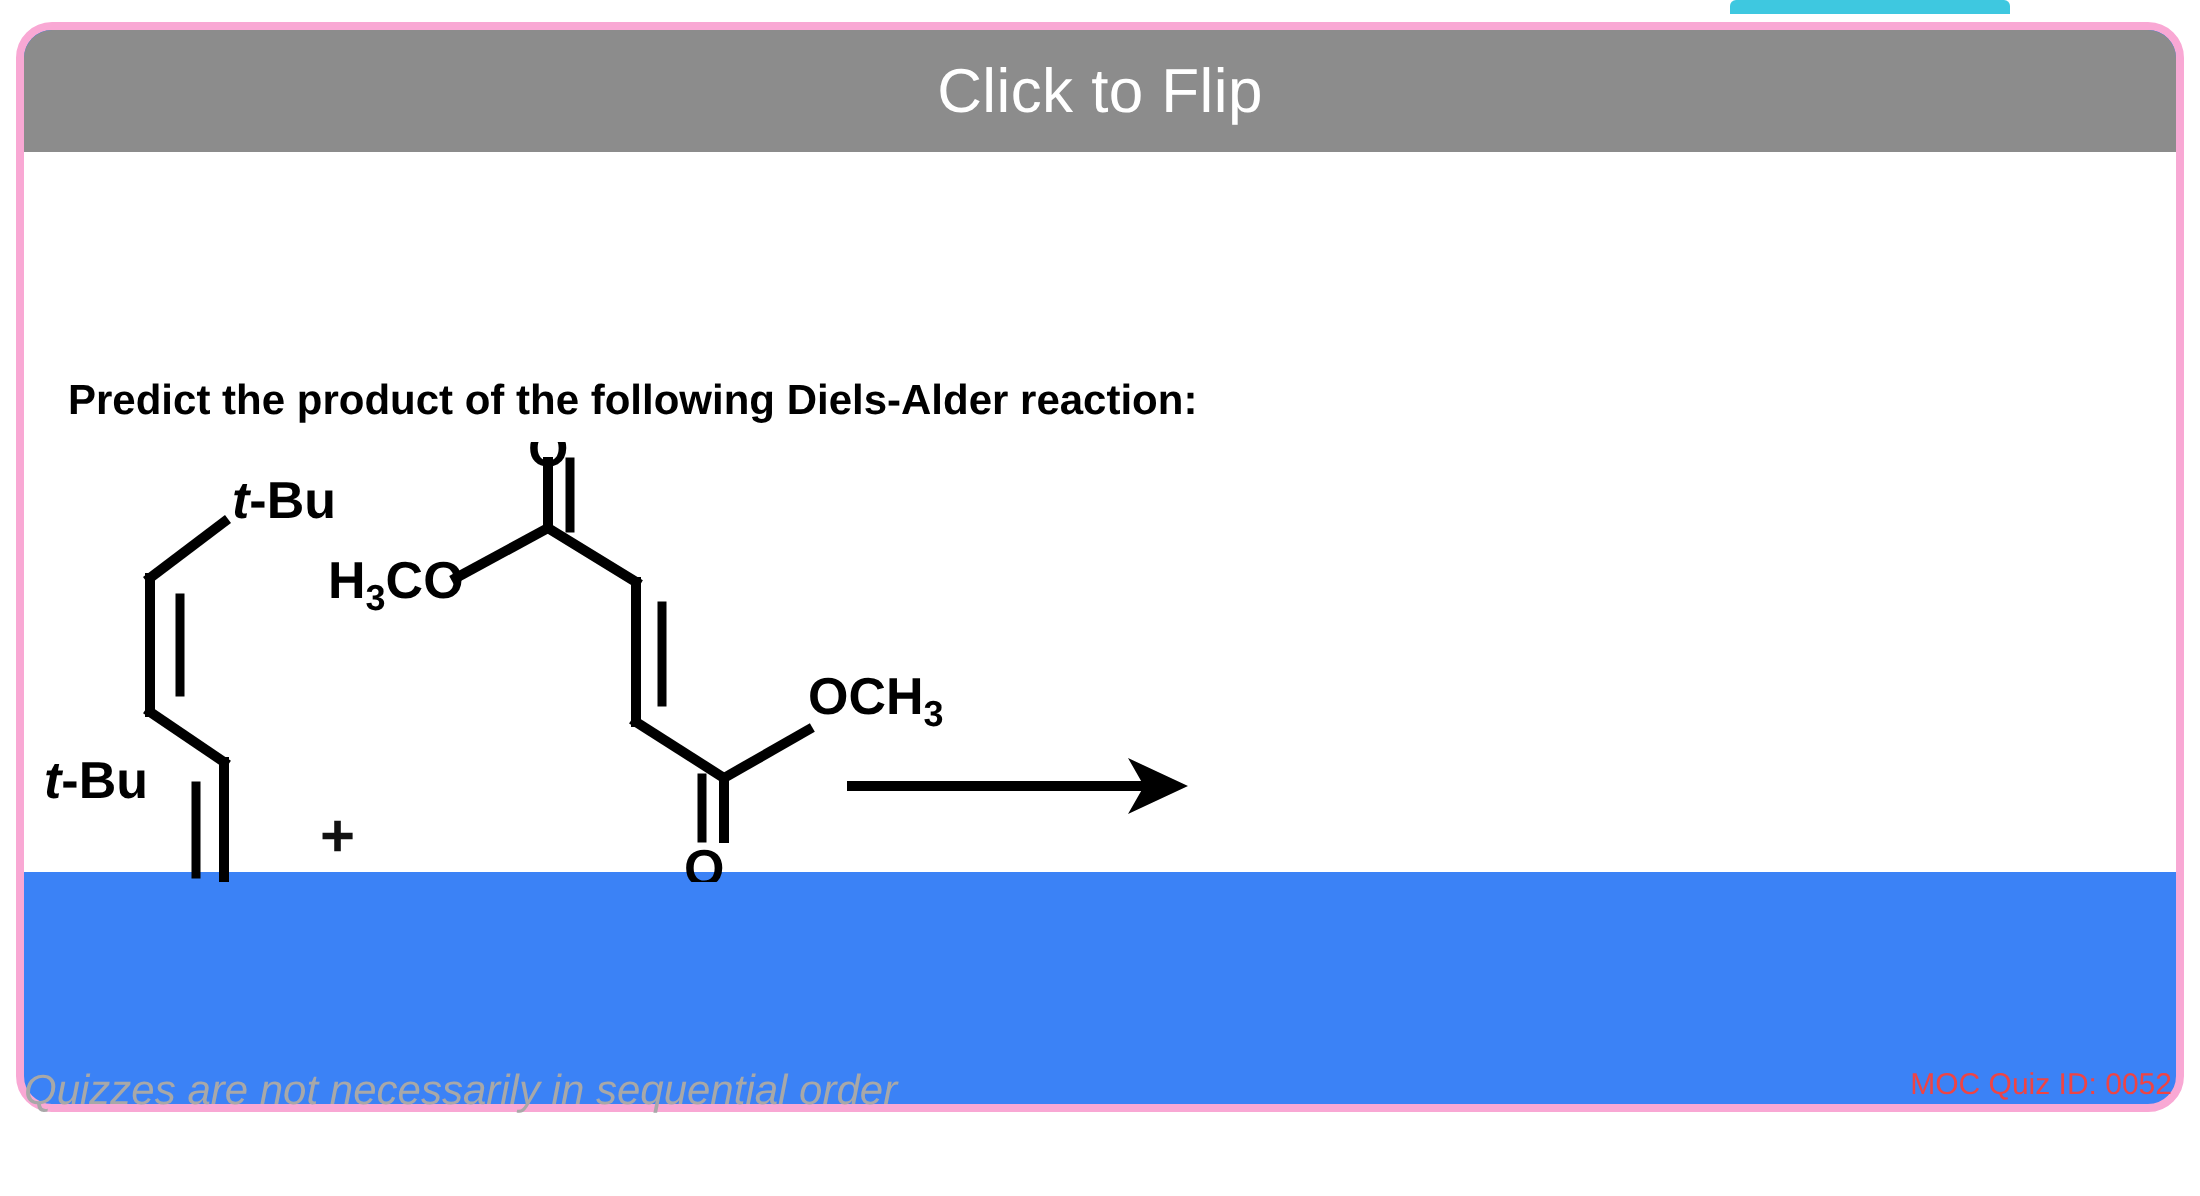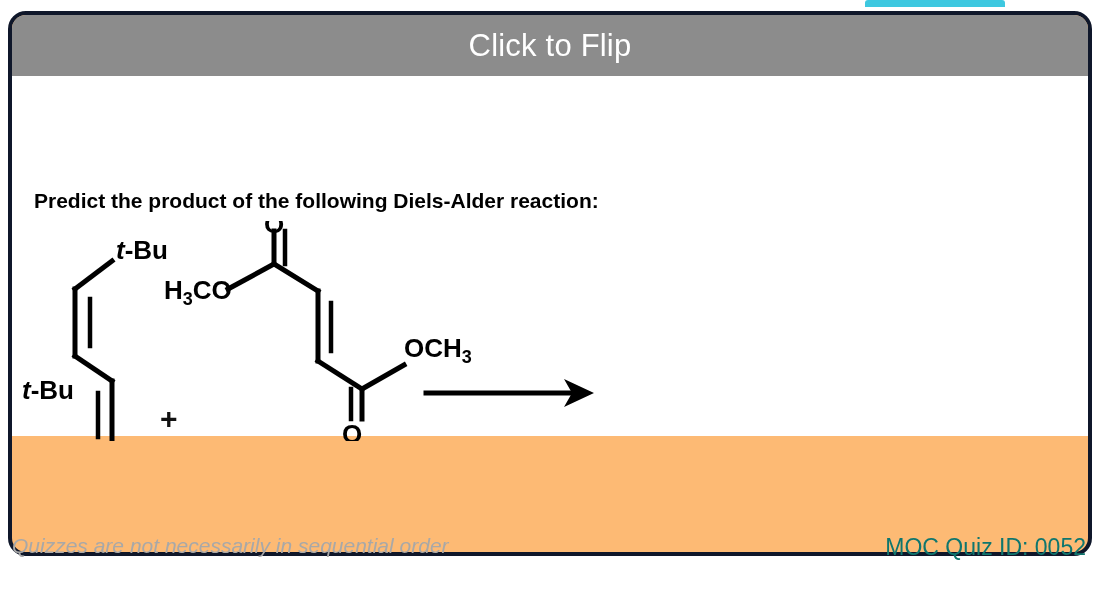--- a/index.html
+++ b/index.html
@@ -28,23 +28,23 @@
   }
 
   
   .card {
     position: absolute;
     left: 8px;
     top: 11px;
     width: 1084px;
     height: 545px;
     box-sizing: border-box;
-    border: 4px solid #0f172a;
+    border: 4px solid #f9a8d4;
     border-radius: 18px;
-    background: #fdba74;
+    background: #3b82f6;
     overflow: hidden;
   }
   .card-header {
     height: 61px;
     background: #8c8c8c;
     display: flex;
     align-items: center;
     justify-content: center;
   }
   .card-header-title {
@@ -106,22 +106,22 @@
     top: 0px;
     font-size: 21px;
     font-style: italic;
     color: #a8a8a8;
     white-space: nowrap;
   }
   .footer-right {
     position: absolute;
     right: 14px;
     top: 0px;
-    font-size: 23px;
-    color: #0f766e;
+    font-size: 15px;
+    color: #ef4444;
     white-space: nowrap;
   }
 
   
   .chem-label {
     font-family: "Liberation Sans", sans-serif;
     font-weight: bold;
     font-size: 26px;
     fill: #000000;
   }

